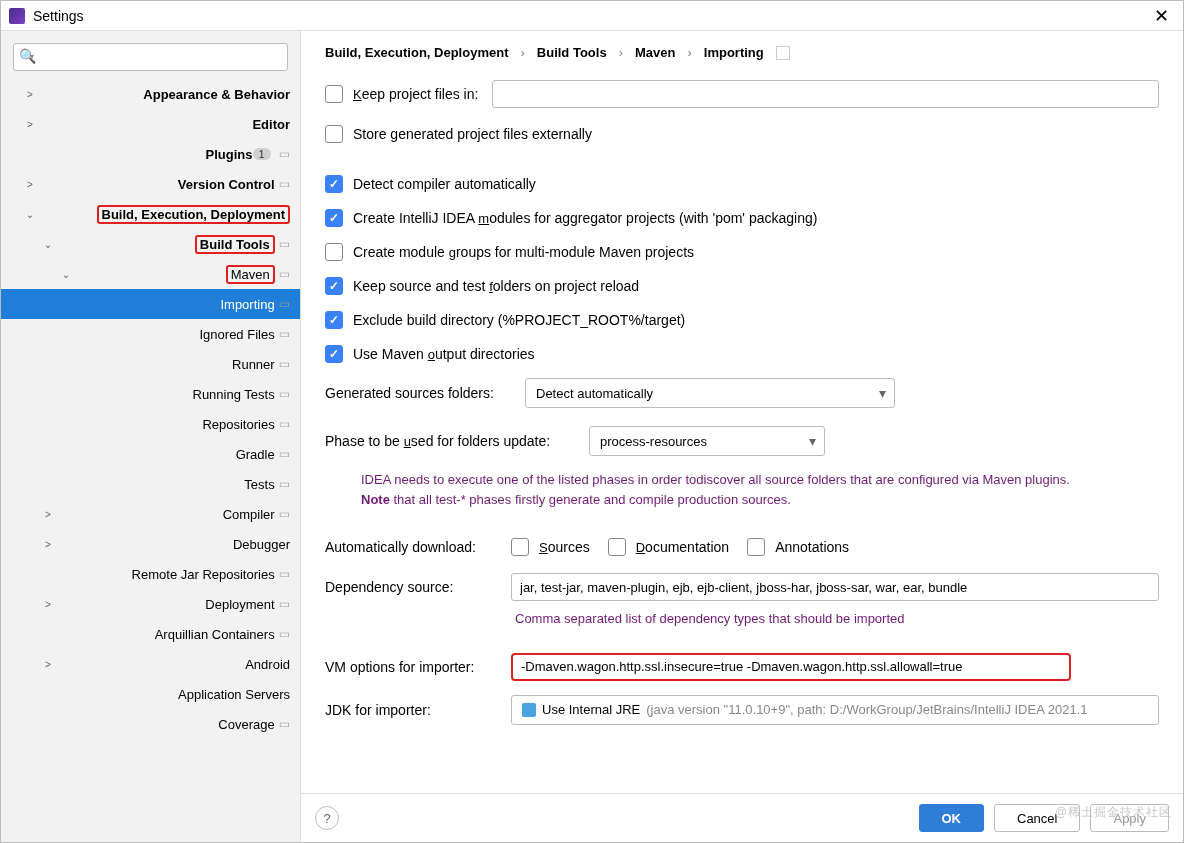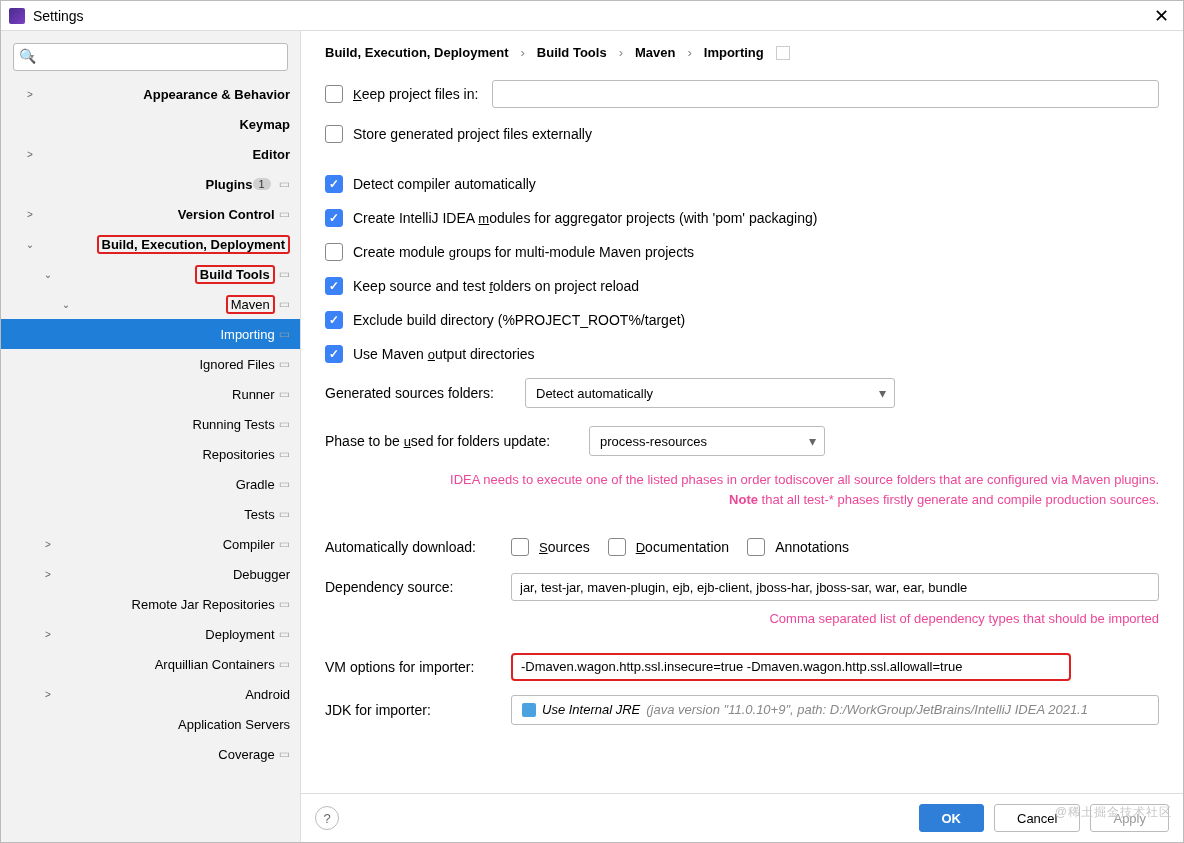--- a/index.html
+++ b/index.html
@@ -44,24 +44,24 @@
 .row.tight { margin-bottom: 10px; }
 .chk { width: 18px; height: 18px; border: 1px solid #888; border-radius: 3px; margin-right: 10px; display:inline-flex; align-items:center; justify-content:center; background:#fff; cursor:pointer;}
 .chk.on { background:#3b82f6; border-color:#3b82f6; color:#fff; font-size:12px; font-weight:700;}
 .chk.on::after { content:"✓"; }
 .lbl { font-size: 14px; }
 .u { text-decoration: underline; }
 .txt { height: 28px; border:1px solid #bbb; border-radius:3px; padding:0 8px; background:#fff; font-size:13px;}
 .sel { height: 30px; border:1px solid #bbb; border-radius:3px; padding:0 24px 0 10px; background:#fff; font-size:14px; display:inline-flex; align-items:center; position:relative; cursor:pointer;}
 .sel::after { content:"▾"; position:absolute; right:8px; color:#666; }
 .form-lbl { font-size:14px; min-width: 200px; }
-.note { color:#ec4899; font-size:13px; margin-left: 36px; line-height:1.5;text-align:right; }
+.note { color:#701a75; font-size:13px; margin-left: 36px; line-height:1.5; }
 .note b { font-weight:700; }
 .redinput { border:2.5px solid #e02020 !important; border-radius:4px; }
-.jdk-sel { display:flex; align-items:center; gap:6px; height:30px; border:1px solid #bbb; border-radius:3px; padding:0 10px; background:#fff;width:660px;font-style:italic;}
+.jdk-sel { display:flex; align-items:center; gap:6px; height:30px; border:1px solid #bbb; border-radius:3px; padding:0 10px; background:#fff;width:660px;}
 .jdk-sel .ico { width:14px;height:14px;background:#4aa3e0;border-radius:2px;}
 .jdk-sel .grey { color:#888; }
 .footer { border-top:1px solid #ddd; padding:10px 14px; display:flex; align-items:center; }
 .help { width:24px;height:24px;border:1px solid #bbb;border-radius:50%;display:flex;align-items:center;justify-content:center;color:#666;}
 .footer .spacer { flex:1; }
 .btn { height:28px; padding:4px 22px; border-radius:3px; border:1px solid #bbb; background:#fff; margin-left:10px; cursor:pointer; font-size:13px;}
 .btn.primary { background:#2f7ed8; border-color:#2f7ed8; color:#fff; font-weight:600; }
 .btn.disabled { color:#999; }
 .watermark { position:absolute; right:12px; bottom:22px; color:#c8c8c8; font-size:12px; letter-spacing:1px; pointer-events:none;}
 </style>
@@ -82,24 +82,20 @@
         <span class="icon">🔍</span><span class="dd">▾</span>
         <input type="text" placeholder="" style="">
       </div>
     </div>
     <div class="tree" id="tree">
         <div class="tree-item ind0 bold">
           <span class="chev">&gt;</span>
           <span class="label">Appearance &amp; Behavior</span>
         </div>
         <div class="tree-item ind0 bold">
-          <span class="chev"></span>
-          <span class="label">Keymap</span>
-        </div>
-        <div class="tree-item ind0 bold">
           <span class="chev">&gt;</span>
           <span class="label">Editor</span>
         </div>
         <div class="tree-item ind0 bold">
           <span class="chev"></span>
           <span class="label">Plugins</span>
           <span class="badge">1</span>
           <span class="dot">▭</span>
         </div>
         <div class="tree-item ind0 bold">

